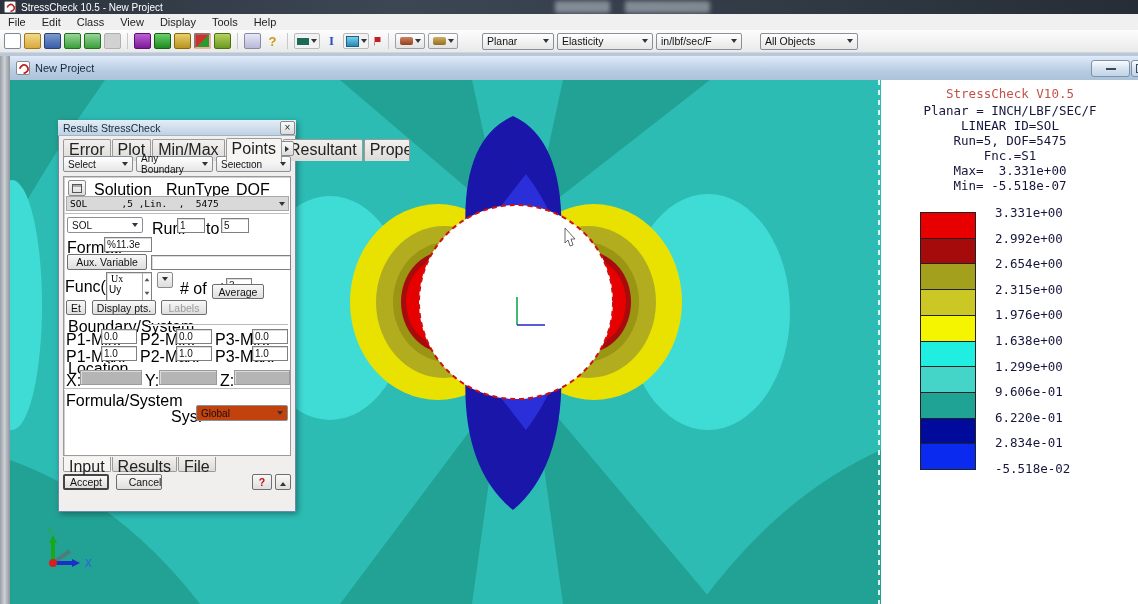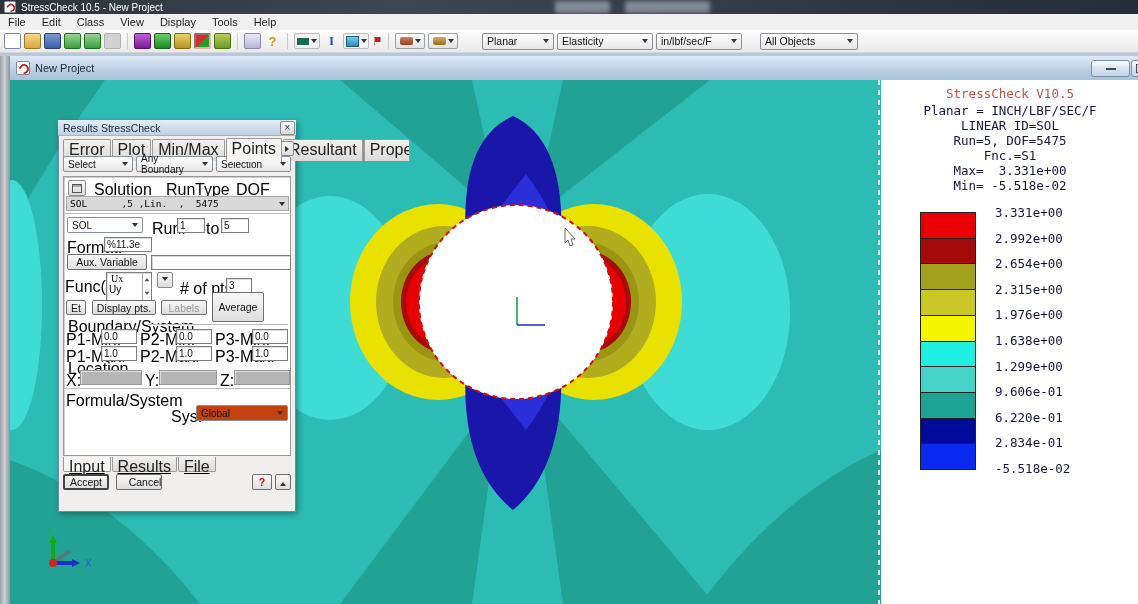--- a/index.html
+++ b/index.html
@@ -202,21 +202,21 @@
   </div>
 
   <div class="abs" id="right-panel"></div>
   <div class="abs mono" id="res-text">
     <div id="res-title">StressCheck V10.5</div>
     <div class="pre">Planar = INCH/LBF/SEC/F</div>
     <div class="pre">LINEAR ID=SOL</div>
     <div class="pre">Run=5, DOF=5475</div>
     <div class="pre">Fnc.=S1</div>
     <div class="pre">Max=  3.331e+00</div>
-    <div class="pre">Min= -5.518e-02</div>
+    <div class="pre">Min= -5.518e-07</div>
   </div>
 
   <div class="abs" id="legend-bar">
     <div class="lband" style="background: rgb(232, 0, 0);"></div>
     <div class="lband" style="background: rgb(166, 11, 11);"></div>
     <div class="lband" style="background: rgb(163, 160, 30);"></div>
     <div class="lband" style="background: rgb(203, 199, 36);"></div>
     <div class="lband" style="background: rgb(245, 245, 0);"></div>
     <div class="lband" style="background: rgb(31, 238, 224);"></div>
     <div class="lband" style="background: rgb(69, 213, 200);"></div>
@@ -311,21 +311,21 @@
   </div>
   <div class="abs minibtn" style="left:157px;top:272px;width:14px;height:14px;">
       <div class="cdn" style="margin:0;"></div>
     </div>
   <div class="abs lbl" style="left:180px;top:280px;"># of pts:</div>
   <input class="fld" style="left: 226px; top: 278px; width: 20px;" readonly="" value="3">
 
   <div class="btn" style="left:66px;top:300px;width:20px;height:15px;">Et</div>
   <div class="btn" style="left:92px;top:300px;width:64px;height:15px;">Display pts.</div>
   <div class="btn dis" style="left:161px;top:300px;width:46px;height:15px;">Labels</div>
-  <div class="btn" style="left:212px;top:292px;width:52px;height:30px;">Average</div>
+  <div class="btn" style="left:212px;top:284px;width:52px;height:15px;">Average</div>
 
   <div class="abs lbl" style="left:68px;top:318px;">Boundary/System</div>
   <div class="sep-line" style="left:148px;top:324px;width:140px;"></div>
   <div class="abs lbl" style="left:66px;top:331px;">P1-Min:</div>
   <input class="fld" style="left: 101px; top: 329px; width: 30px;" readonly="" value="0.0">
   <div class="abs lbl" style="left:140px;top:331px;">P2-Min:</div>
   <input class="fld" style="left: 176px; top: 329px; width: 30px;" readonly="" value="0.0">
   <div class="abs lbl" style="left:215px;top:331px;">P3-Min:</div>
   <input class="fld" style="left: 252px; top: 329px; width: 30px;" readonly="" value="0.0">
   <div class="abs lbl" style="left:66px;top:348px;">P1-Max:</div>
@@ -344,21 +344,21 @@
   <input class="fld fldd" style="left: 234px; top: 370px; width: 50px;" readonly="">
 
   <div class="sep-line" style="left:64px;top:388px;width:226px;"></div>
   <div class="abs lbl" style="left:66px;top:392px;">Formula/System</div>
   <div class="abs lbl" style="left:171px;top:408px;">Sys:</div>
   <div class="abs combo" style="left:196px;top:405px;width:92px;height:16px;font-size:10px;background:#c2410c;">
       <span>Global</span>
       <div class="cdn"></div>
     </div>
 
-  <div class="abs" style="left:63px;top:457px;display:flex;height:15px;text-decoration:underline;">
+  <div class="abs" style="left:63px;top:457px;display:flex;height:15px;">
     <div class="tab active" style="border-radius:0 0 2px 2px;border-top:none;border-bottom:1px solid #9a9a9a;top:0;">Input</div>
     <div class="tab" style="border-radius:0 0 2px 2px;border-top:none;border-bottom:1px solid #9a9a9a;">Results</div>
     <div class="tab" style="border-radius:0 0 2px 2px;border-top:none;border-bottom:1px solid #9a9a9a;">File</div>
   </div>
 
   <div class="btn" style="left:63px;top:474px;width:46px;height:16px;border-width:2px;border-color:#444;">Accept</div>
   <div class="btn" style="left:116px;top:474px;width:46px;height:16px;padding-left:12px;">Cancel</div>
   <div class="btn" style="left:252px;top:474px;width:20px;height:16px;color:#c01010;font-weight:bold;">?</div>
   <div class="btn" style="left:275px;top:474px;width:16px;height:16px;">
       <div class="cup" style="margin:0;border-bottom-color:#333;"></div>

